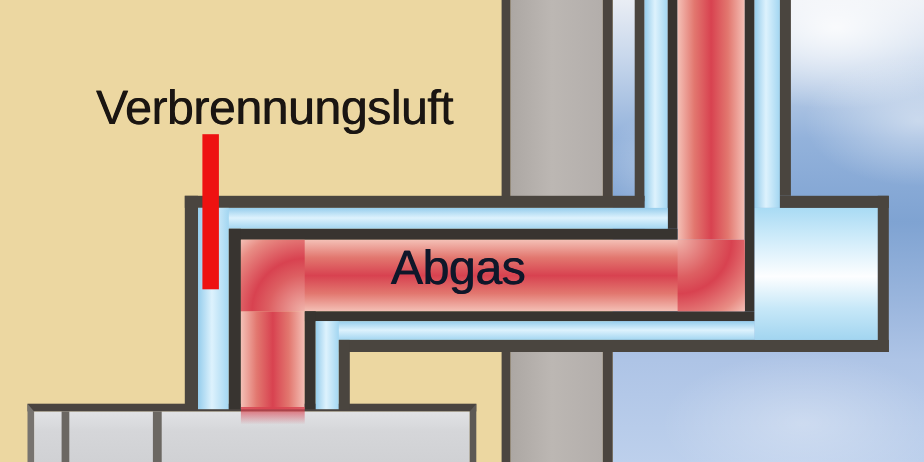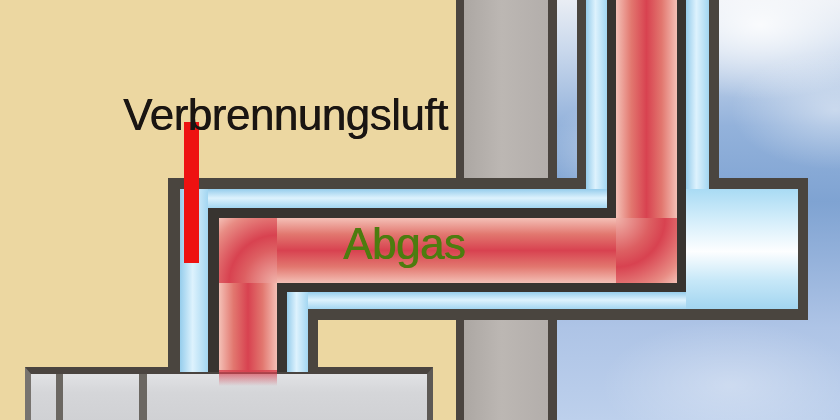--- a/index.html
+++ b/index.html
@@ -89,22 +89,22 @@
   .e-outer-right{left:308px;top:309px;width:10px;height:63px;}
 
   .red-fade{left:219px;top:370px;width:58px;height:16px;z-index:8;
     background:linear-gradient(180deg,rgba(216,66,80,.85) 0%,rgba(216,66,80,0) 100%);}
 
   
   .pointer-line{left:184px;top:122px;width:15px;height:141px;z-index:9;
     background:var(--pointer-red,#ee1211);}
   .lbl{z-index:10;color:var(--label-text,#1a1512);font-size:44px;line-height:1;
     letter-spacing:-0.5px;white-space:nowrap;text-shadow:0.6px 0 0 currentColor;}
-  .lbl-air{left:87px;top:93px;margin-left:36px;}
-  .lbl-gas{left:343px;top:222px;color:#4d7c0f;text-align:right;}
+  .lbl-air{left:87px;top:77px;}
+  .lbl-gas{left:355px;top:222px;color:#0f172a;text-align:right;}
 </style>
 </head>
 <body>
 
 <div id="stage">
 
   <div class="sky"></div>
   <div class="cloud c1"></div>
   <div class="cloud c2"></div>
   <div class="cloud c3"></div>

